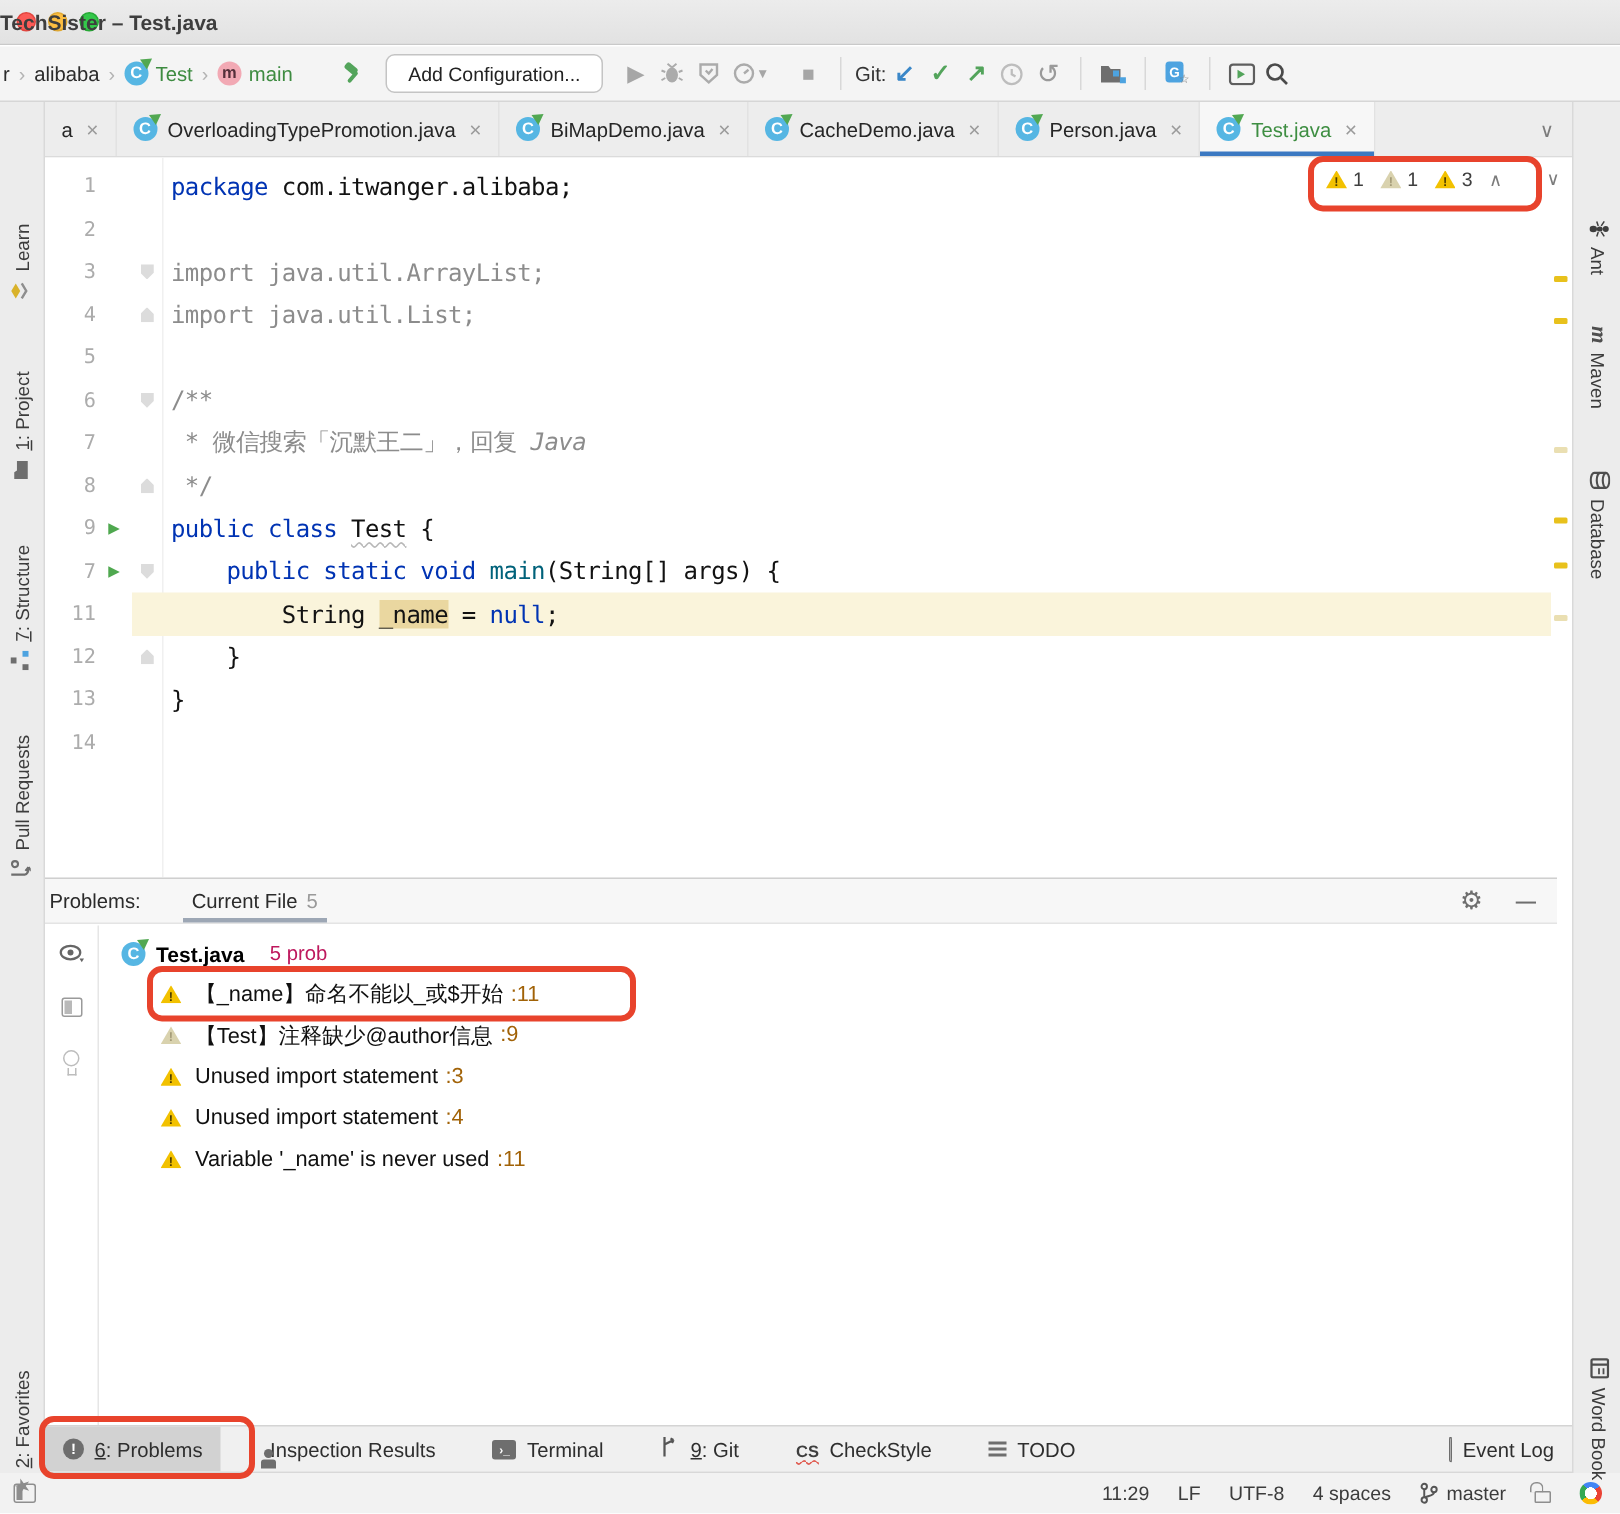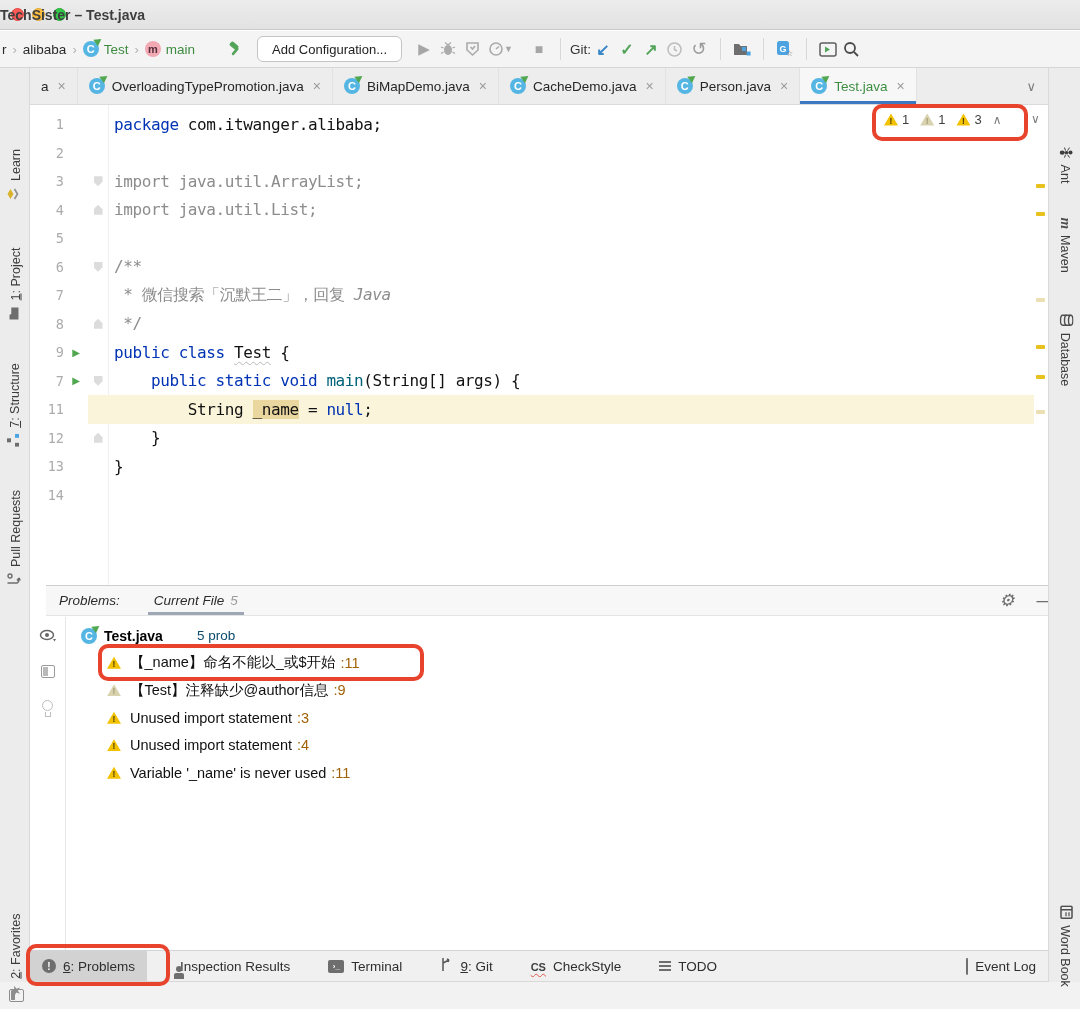--- a/index.html
+++ b/index.html
@@ -96,40 +96,40 @@
     gap:11px; font-size:13px; color:#3F3F3F; z-index:8; }
   .warn-item { display:flex; align-items:center; gap:4px; }
   .warn-tri { width:14px; height:12px; background:#F2C100;
     clip-path:polygon(50% 0,100% 100%,0 100%); display:flex; align-items:flex-end;
     justify-content:center; color:#4A3B00; font-size:8.5px; font-weight:bold; flex:none; }
   .warn-tri.pale { background:#D9D2AE; color:#A49B77; }
   .chev { color:#7C7C7C; font-size:12px; }
   .badge-collapse { position:absolute; left:1031px; top:112px; z-index:8; }
 
   
-  .pheader { position:absolute; left:46px; top:585px; width:1018px; height:31px;
+  .pheader { position:absolute; left:20px; top:585px; width:1018px; height:31px;
     background:#F7F7F7; border-top:1px solid #CFCFCF; border-bottom:1px solid #E4E4E4;
-    display:flex; align-items:center; font-size:13.5px; color:#2B2B2B;font-style:italic; }
+    display:flex; align-items:center; font-size:13.5px; color:#2B2B2B; }
   .pheader .plabel { margin-left:13px; }
   .pview-tab { margin-left:28px; height:100%; display:flex; align-items:center; gap:6px;
     box-shadow:inset 0 -3px 0 #9DA7B5; padding:0 6px;text-align:right; }
   .pview-tab .cnt { color:#9A9A9A; }
   .pheader-icons { margin-left:auto; display:flex; align-items:center; gap:22px; margin-right:14px; }
   .gear { color:#6E6E6E; font-size:17px; }
   .minimize { color:#6E6E6E; font-weight:bold; }
 
   .pbody { position:absolute; left:30px; top:617px; width:1018px; height:333px; background:#fff; }
   .prail { position:absolute; left:0; top:0; bottom:0; width:36px; border-right:1px solid #E6E6E6;
     display:flex; flex-direction:column; align-items:center; padding-top:12px; gap:22px; }
   .ptree { position:absolute; left:37px; right:0; top:0; bottom:0; overflow:hidden; padding-top:5px; }
   .pfile { display:flex; align-items:center; height:27px; padding-left:14px; white-space:nowrap;
     overflow:hidden; font-size:14px; }
   .pfile .fname { font-weight:bold; color:#000; margin:0 8px 0 7px; }
   .pfile .fpath { color:#8F8F8F; font-size:13.5px; }
-  .pfile .fsuffix { color:#0c4a6e; font-size:13.5px; margin-left:26px; }
+  .pfile .fsuffix { color:#be185d; font-size:13.5px; margin-left:9px; }
   .prow { display:flex; align-items:center; height:27.5px; padding-left:40px; font-size:14.5px;
     color:#101010; white-space:nowrap; }
   .prow .ptext { margin-left:9px; }
   .prow .pline { color:#a16207; margin-left:5px; }
 
   
   .bottombar { position:absolute; left:30px; top:950px; width:1018px; height:31px;
     background:#F0F0F0; border-top:1px solid #D4D4D4; display:flex; align-items:stretch;
     font-size:13.5px; color:#2E2E2E; }
   .bb-item { display:flex; align-items:center; gap:7px; padding:0 12px; white-space:nowrap; }
@@ -619,19 +619,36 @@
       <span class="bb-item">
         <span><span class="bubble-ic"></span></span>
         <span>Event Log</span>
       </span>
     </div>
 
   <div class="statusbar">
     <div class="sb-left">
       <span class="switcher"></span>
     </div>
+    <div class="sb-right">
+      <span class="sb-item">11:29</span>
+      <span class="sb-item">LF</span>
+      <span class="sb-item">UTF-8</span>
+      <span class="sb-item">4 spaces</span>
+      <span class="sb-item">
+        <svg width="13" height="15" viewBox="0 0 13 15">
+            <circle cx="3.5" cy="3" r="1.8" fill="none" stroke="#555" stroke-width="1.3"></circle>
+            <circle cx="10" cy="5" r="1.8" fill="none" stroke="#555" stroke-width="1.3"></circle>
+            <circle cx="3.5" cy="12" r="1.8" fill="none" stroke="#555" stroke-width="1.3"></circle>
+            <path d="M3.5 4.8 v5.4 M10 6.8 c0 2.5 -4 2.2 -6 3.5" fill="none" stroke="#555" stroke-width="1.3"></path>
+          </svg>
+        <span>master</span>
+      </span>
+      <span class="lock"></span>
+      <span class="gicon"></span>
+    </div>
   </div>
 
   <div class="anno" style="left:872px;top:104px;width:156px;height:37px"></div>
   <div class="anno" style="left:98px;top:644px;width:326px;height:37px"></div>
   <div class="anno" style="left:26px;top:944px;width:144px;height:42px"></div>
 
 </div>
 
 </body></html>

